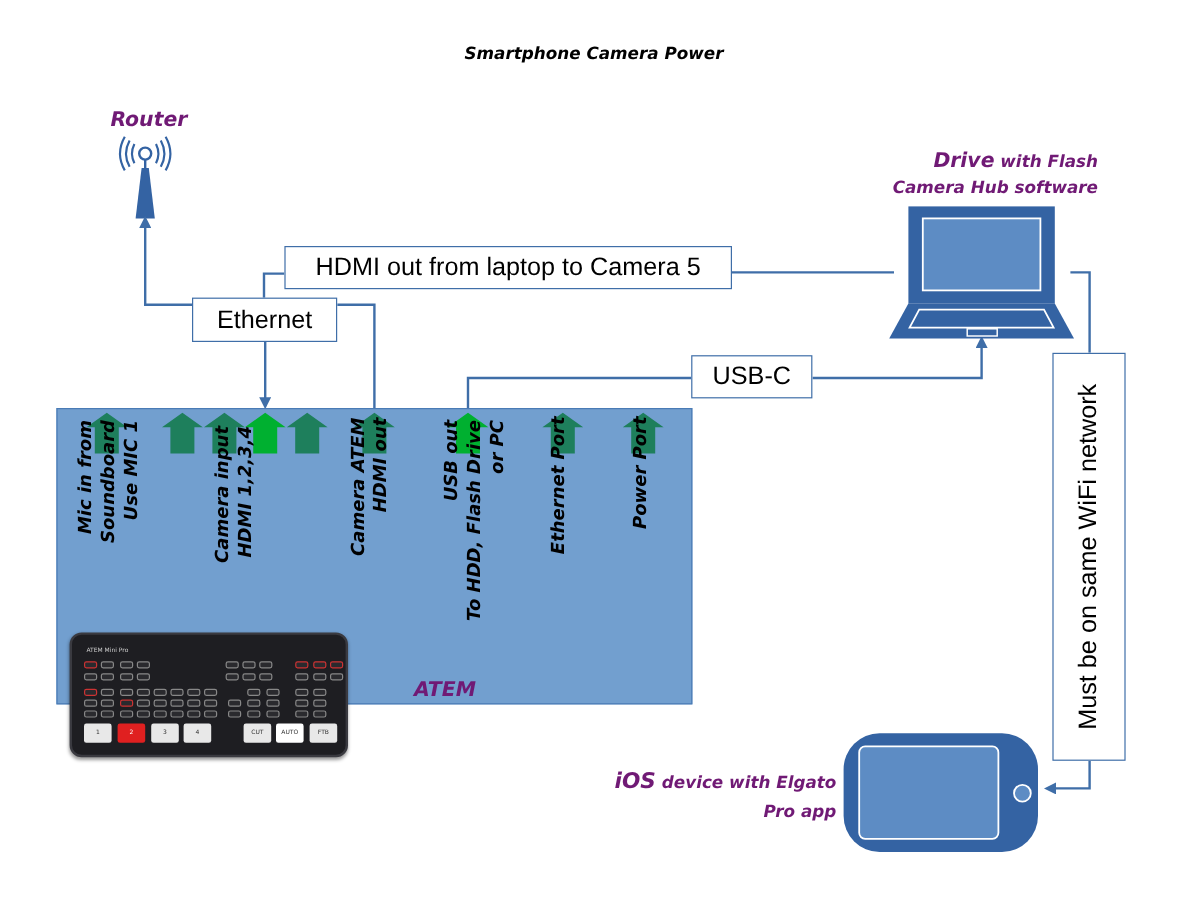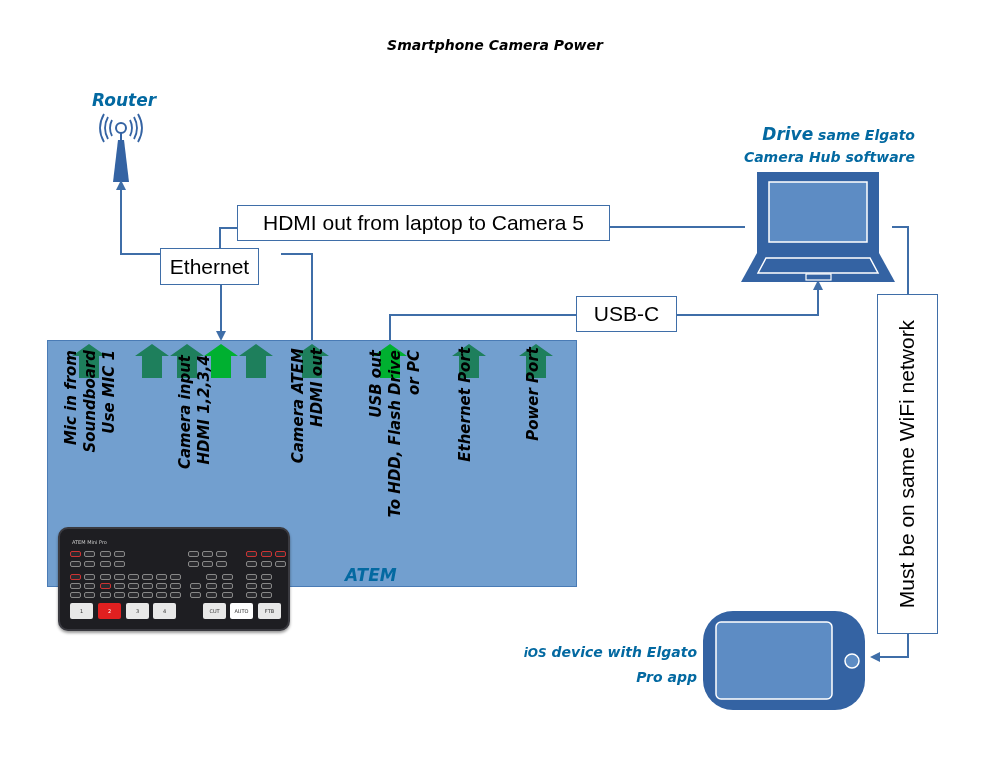--- a/index.html
+++ b/index.html
@@ -1,28 +1,28 @@
 <!DOCTYPE html>
 <html><head>
 <meta charset="utf-8">
 <style>
   html, body { margin: 0; padding: 0; background: #ffffff; }
   body { width: 990px; height: 765px; position: relative; overflow: hidden;
          font-family: "DejaVu Sans", sans-serif; }
   .abs { position: absolute; }
   .title { left: 0; width: 990px; top: 37px; text-align: center;
            font-weight: bold; font-style: italic; font-size: 14px; color: #000; }
-  .bold-italic { font-weight: bold; font-style: italic; color: #0369a1; }
+  .bold-italic { font-weight: bold; font-style: italic; color: #701a75; }
   .router-label { left: 92px; top: 90px; font-size: 17px; }
   .laptop-label { left: 700px; top: 123px; width: 215px; text-align: right;
                   font-size: 14px; line-height: 22px; }
   .laptop-label .big { font-size: 17px; }
   .ios-label { left: 440px; top: 640px; width: 257px; text-align: right;
                font-size: 14px; line-height: 24px; }
-  .ios-label .big { font-size: 12px; }
+  .ios-label .big { font-size: 18px; }
   .label-box { background: #fff; border: 1.5px solid #3f6ea8; color: #000;
                font-family: "Liberation Sans", sans-serif; font-size: 21px;
                display: flex; align-items: center; justify-content: center;
                box-sizing: border-box; }
   .atem-box { left: 47px; top: 340px; width: 530px; height: 247px;
               background: #729fcf; border: 1.5px solid #4a7bb5; box-sizing: border-box; }
   .port-label { transform: rotate(-90deg); transform-origin: left top;
                 font-weight: bold; font-style: italic; font-size: 15px; color: #000;
                 white-space: pre; text-align: right; line-height: 19px; }
   .atem-name { left: 345px; top: 565px; font-size: 17px; }
@@ -94,31 +94,31 @@
   <g>
     <rect x="703" y="611" width="162" height="99" rx="30" ry="30" fill="#3463a3"></rect>
     <rect x="716" y="622" width="116" height="77" rx="5" ry="5" fill="#5d8cc4" stroke="#fff" stroke-width="1.5"></rect>
     <circle cx="852" cy="661" r="7" fill="#5d8cc4" stroke="#fff" stroke-width="1.5"></circle>
   </g>
 </svg>
 
 <div class="abs bold-italic router-label">Router</div>
 
 <div class="abs bold-italic laptop-label">
-  <span class="big">Drive</span><span> same Elgato</span><br>
+  <span class="big">Drive</span><span> with Flash</span><br>
   <span>Camera Hub software</span>
 </div>
 
 <div class="abs bold-italic ios-label">
   <span class="big">iOS</span><span> device with Elgato</span><br>
   <span>Pro app</span>
 </div>
 
 <div class="abs label-box" style="left:237px;top:205px;width:373px;height:36px;">HDMI out from laptop to Camera 5</div>
-<div class="abs label-box" style="left:160px;top:248px;width:99px;height:37px;">Ethernet</div>
+<div class="abs label-box" style="left:160px;top:248px;width:121px;height:37px;">Ethernet</div>
 <div class="abs label-box" style="left:576px;top:296px;width:101px;height:36px;">USB-C</div>
 <div class="abs label-box wifi-box">
   <span class="wifi-text">Must be on same WiFi network</span>
 </div>
 
 <div class="abs atem-box"></div>
 
 <svg width="990" height="765" style="pointer-events:none">
   <g id="arrows">
       <path d="M72,356 L89,344 L106,356 L99,356 L99,378 L79,378 L79,356 Z" fill="#1e7f5c"></path>

